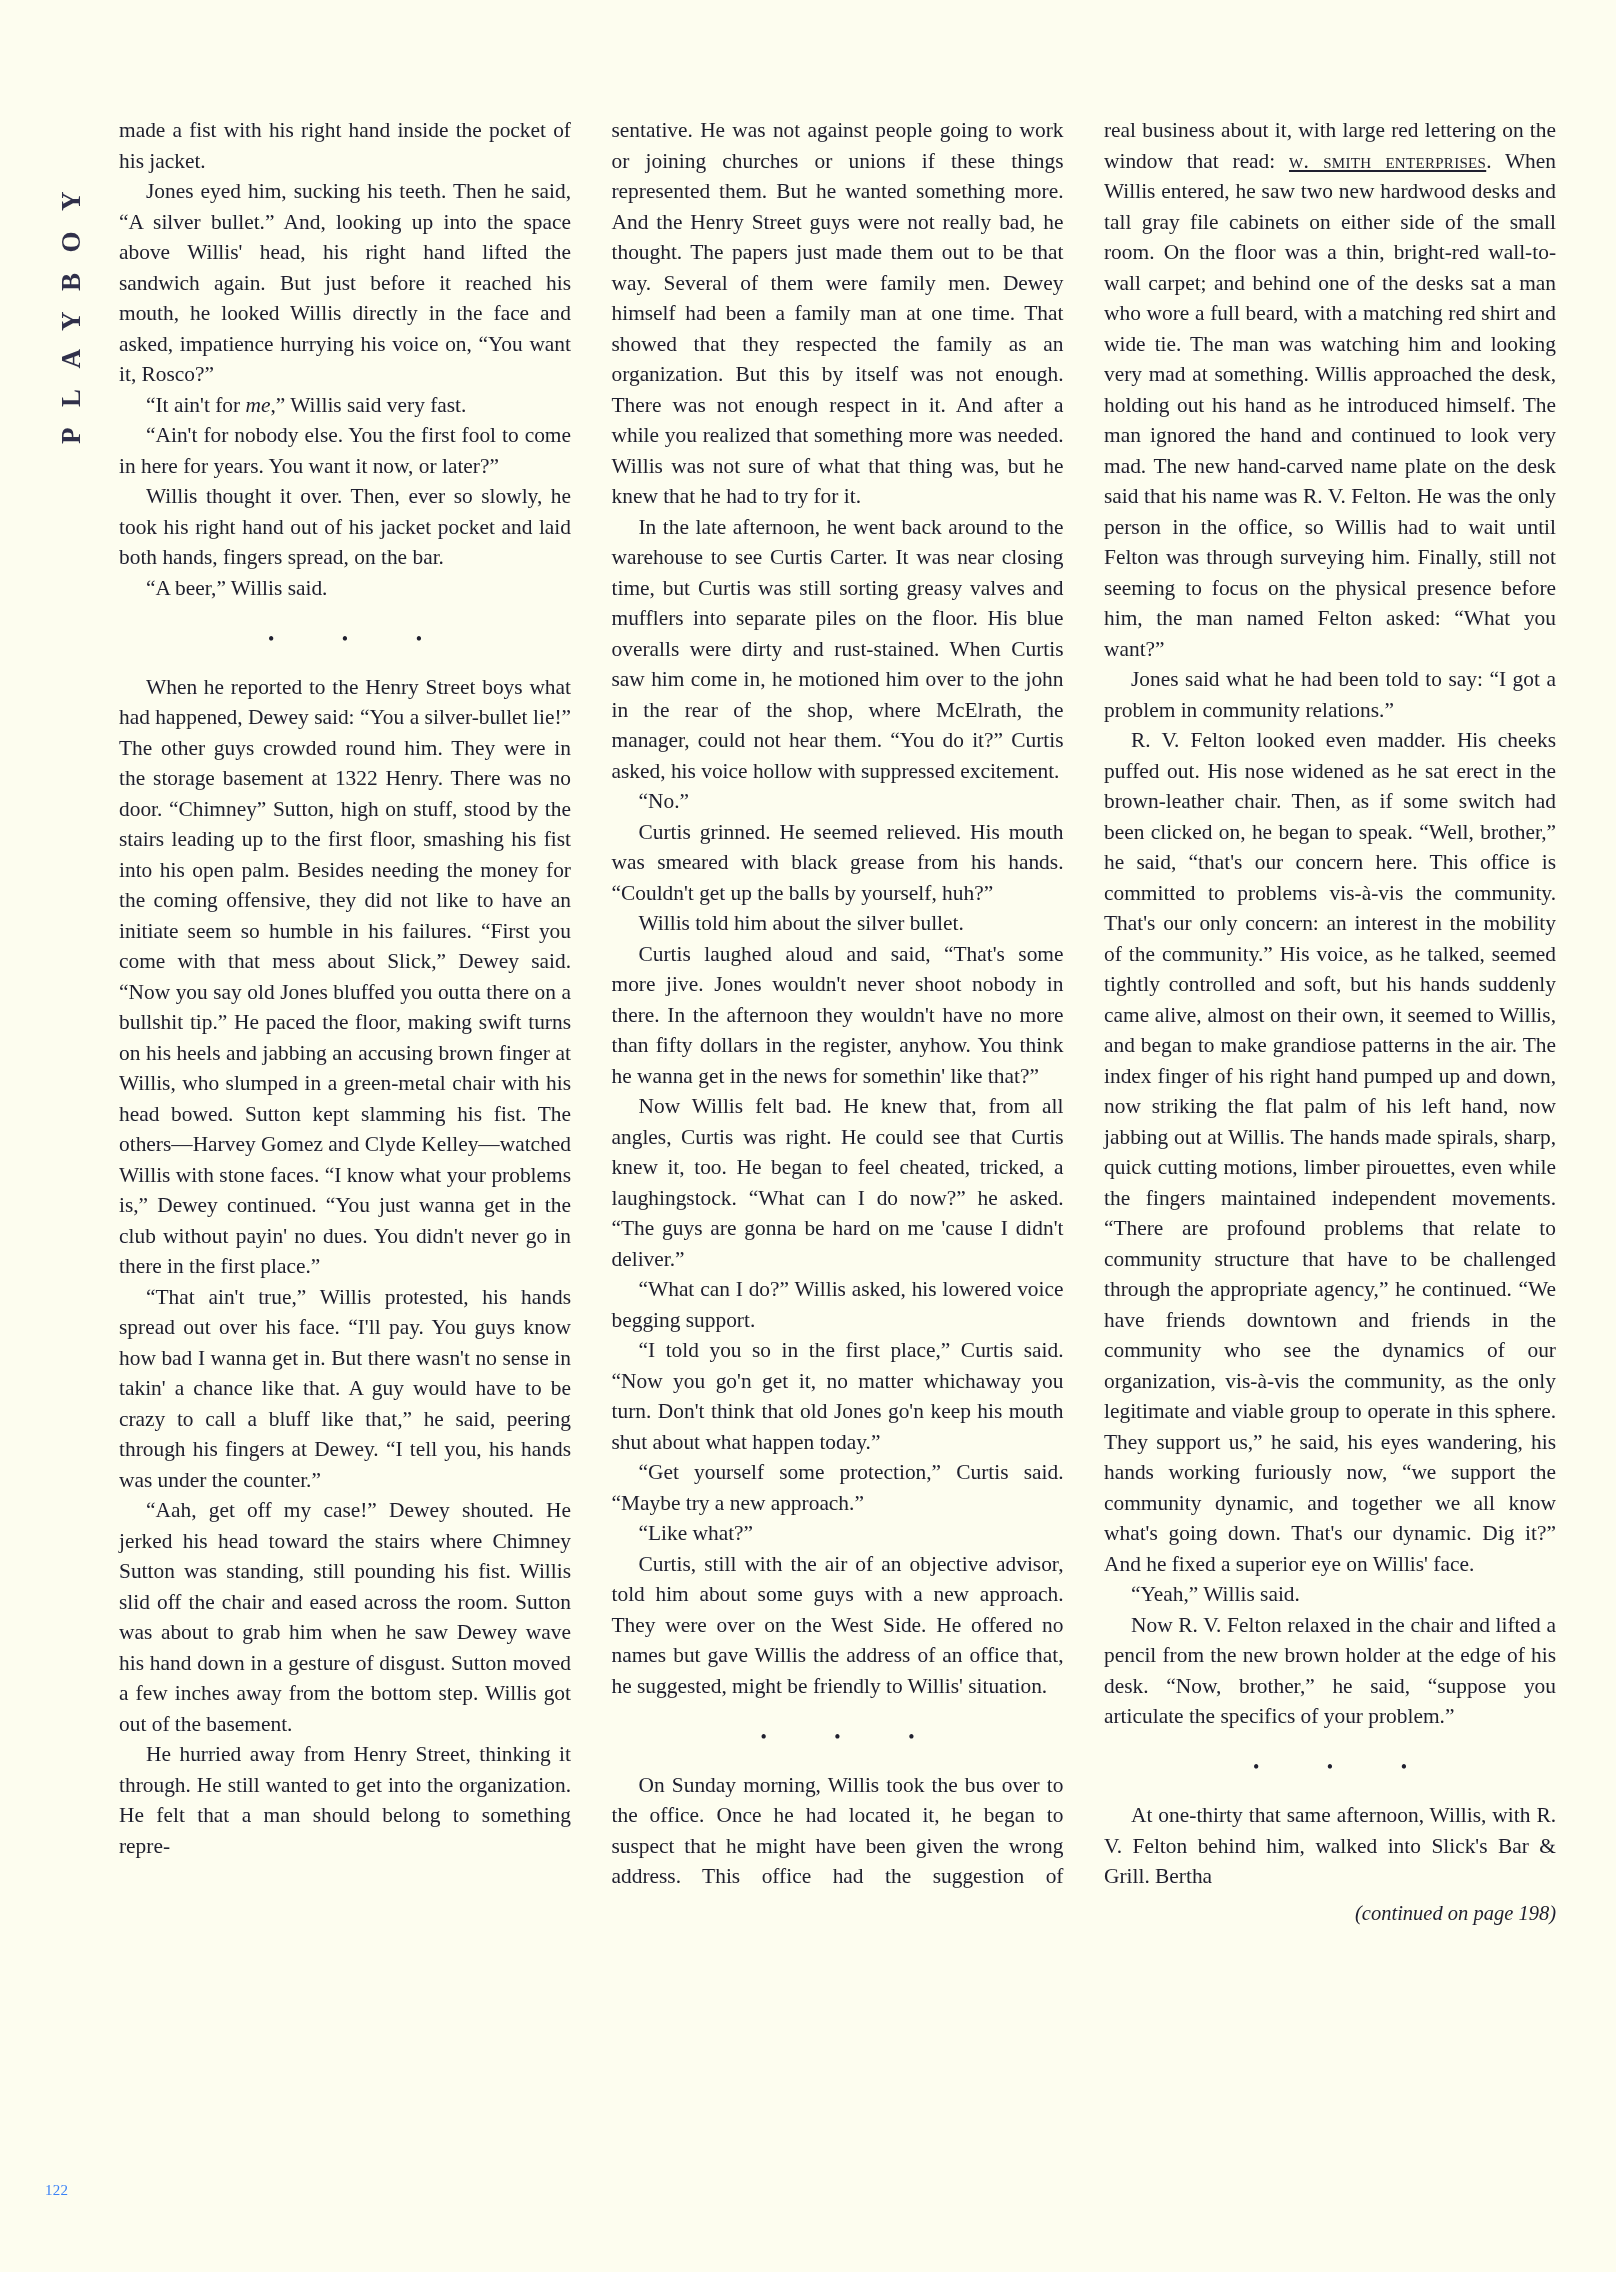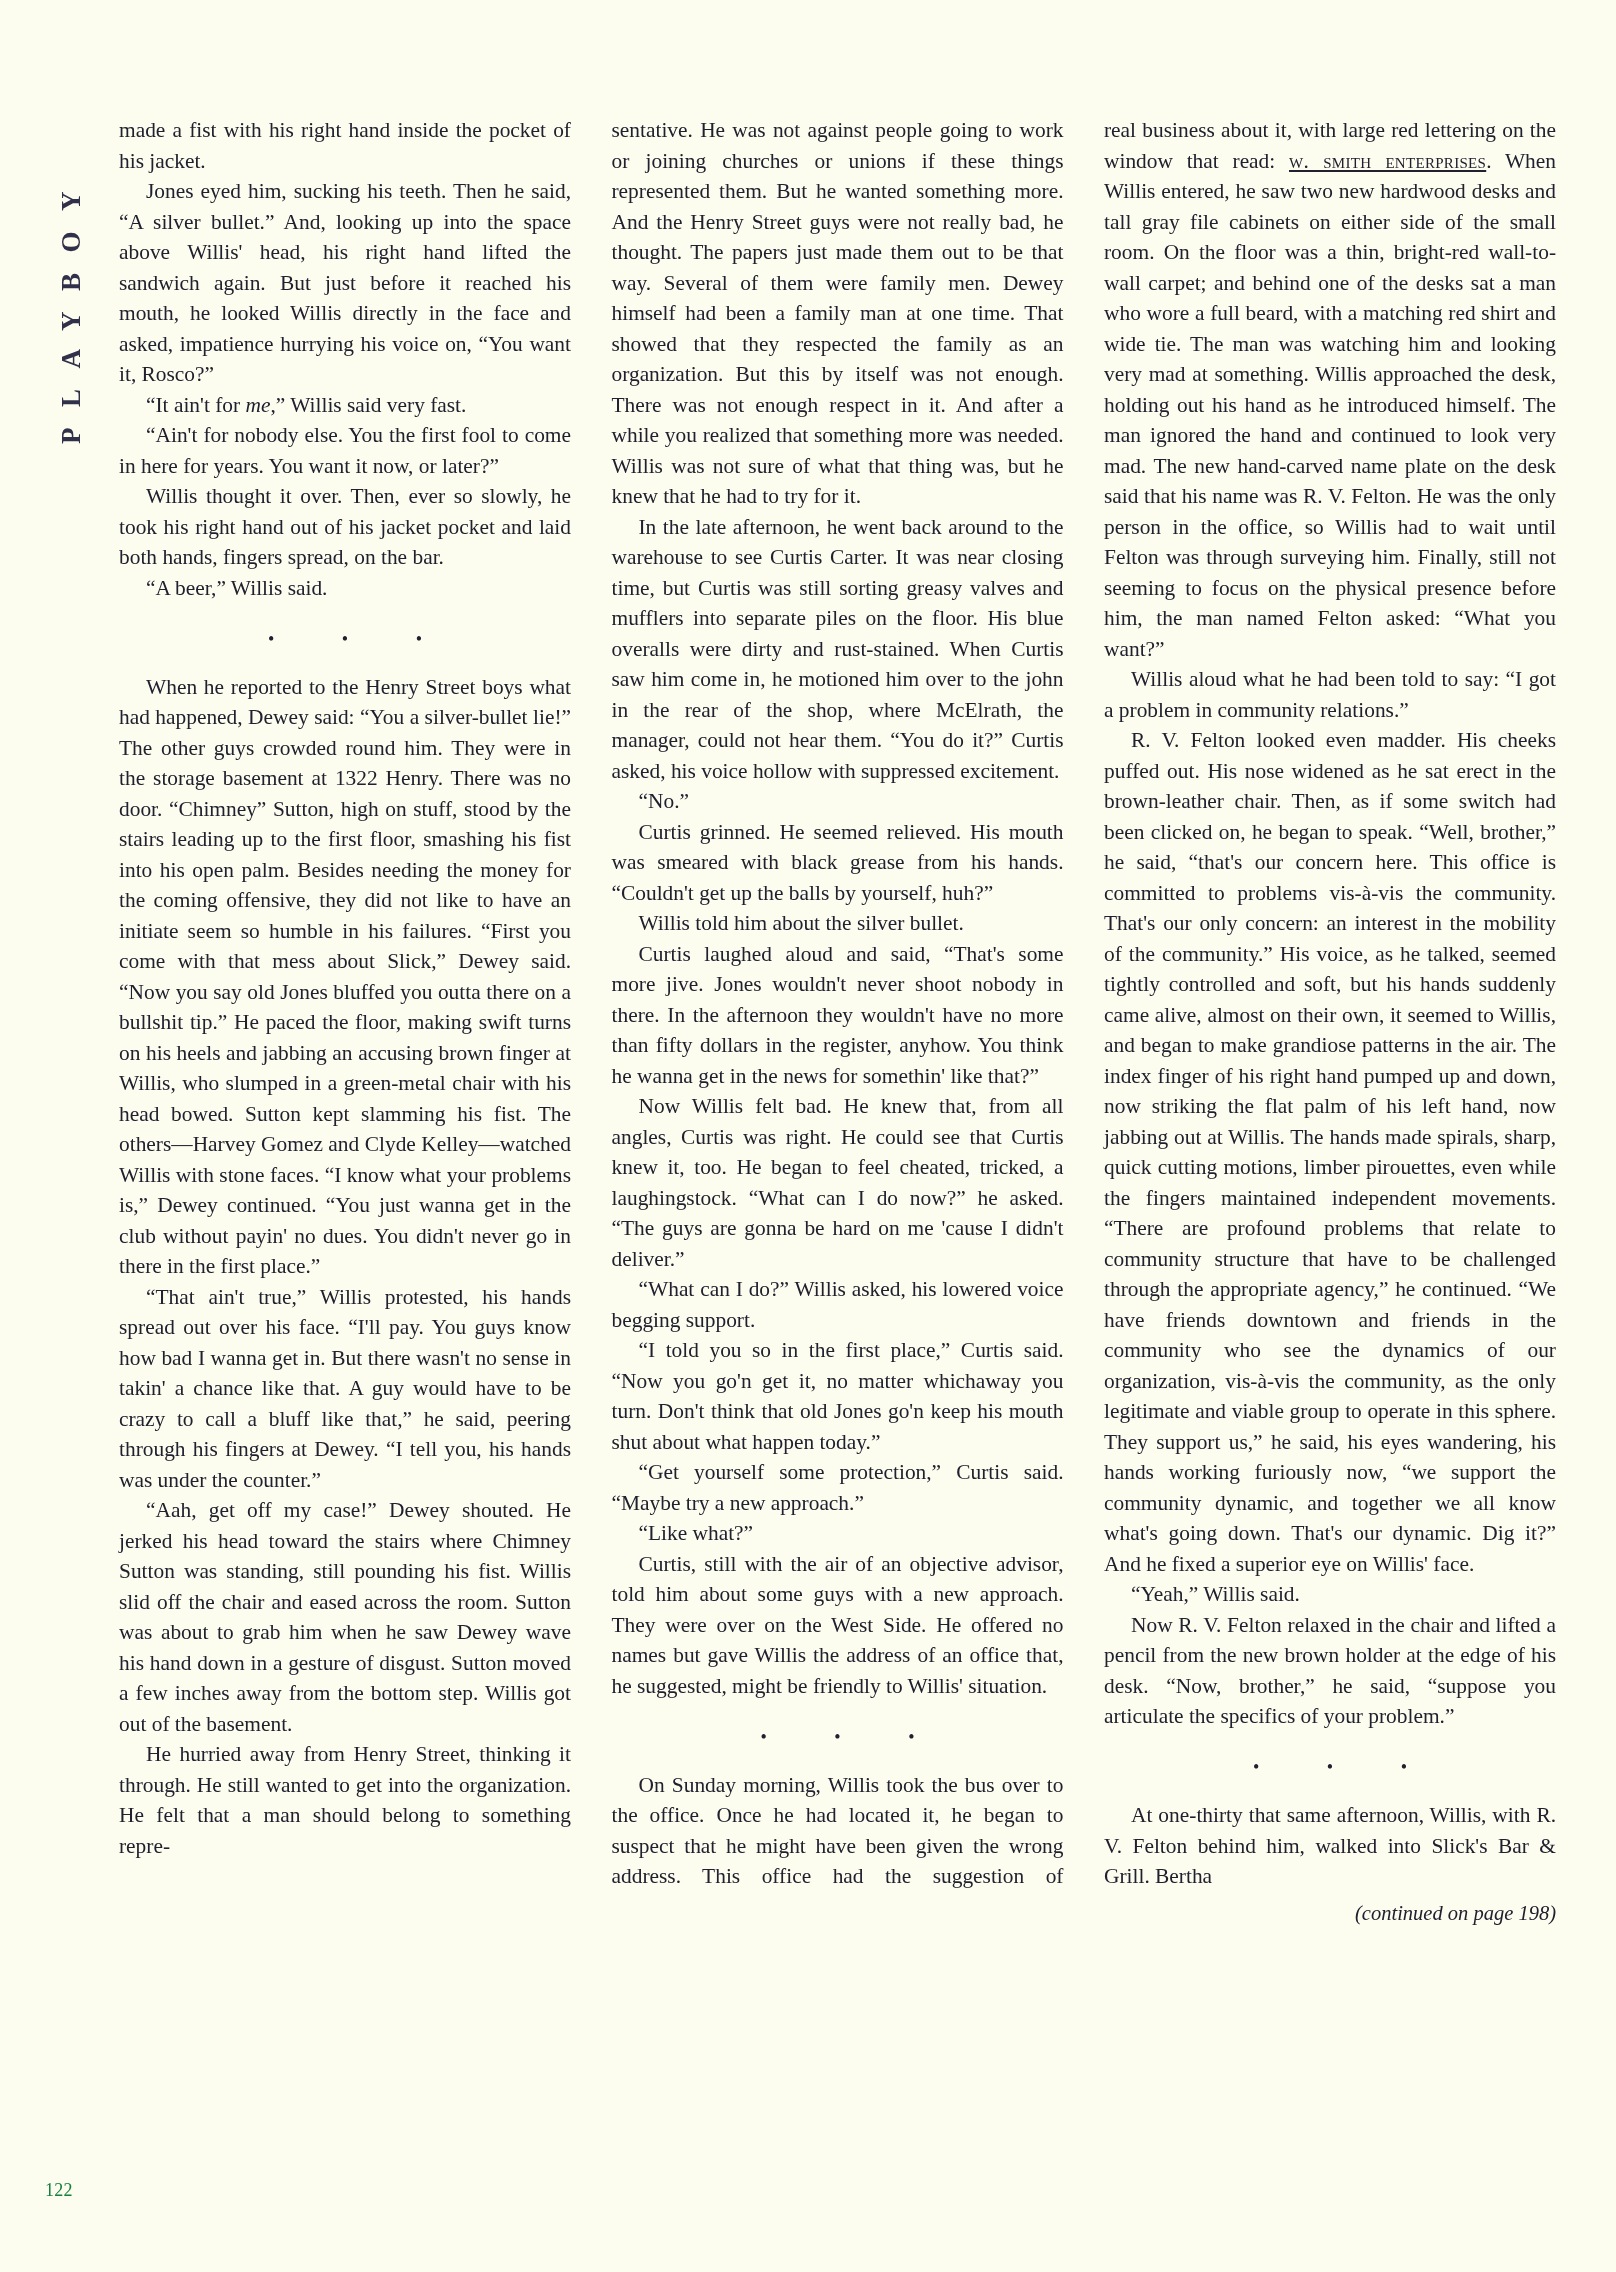--- a/index.html
+++ b/index.html
@@ -91,23 +91,23 @@
     text-indent: 0;
     font-style: italic;
     font-size: 20.5px;
     line-height: 30px;
     margin-top: 6px;
   }
   .folio {
     position: absolute;
     left: 45px;
     bottom: 71px;
-    font-size: 18px;
+    font-size: 15px;
     line-height: 23px;
-    color: #15803d;
+    color: #3b82f6;
     letter-spacing: 0.3px;
   }
 </style>
 </head>
 <body>
 
 <div class="page">
 
   <div class="masthead">
     <div class="masthead-inner">PLAYBOY</div>
@@ -141,21 +141,21 @@
       <p>“I told you so in the first place,” Curtis said. “Now you go'n get it, no matter whichaway you turn. Don't think that old Jones go'n keep his mouth shut about what happen today.”</p>
       <p>“Get yourself some protection,” Curtis said. “Maybe try a new approach.”</p>
       <p>“Like what?”</p>
       <p>Curtis, still with the air of an objective advisor, told him about some guys with a new approach. They were over on the West Side. He offered no names but gave Willis the address of an office that, he suggested, might be friendly to Willis' situation.</p>
       <span class="dots">•  •  •</span>
       <p class="fulljust">On Sunday morning, Willis took the bus over to the office. Once he had located it, he began to suspect that he might have been given the wrong address. This office had the suggestion of</p>
     </div>
 
     <div class="col">
       <p class="noindent"><span>real business about it, with large red lettering on the window that read: </span><span class="sc">w. smith enterprises</span><span>. When Willis entered, he saw two new hardwood desks and tall gray file cabinets on either side of the small room. On the floor was a thin, bright-red wall-to-wall carpet; and behind one of the desks sat a man who wore a full beard, with a matching red shirt and wide tie. The man was watching him and looking very mad at something. Willis approached the desk, holding out his hand as he introduced himself. The man ignored the hand and continued to look very mad. The new hand-carved name plate on the desk said that his name was R. V. Felton. He was the only person in the office, so Willis had to wait until Felton was through surveying him. Finally, still not seeming to focus on the physical presence before him, the man named Felton asked: “What you want?”</span></p>
-      <p>Willis aloud what he had been told to say: “I got a problem in community relations.”</p>
+      <p>Jones said what he had been told to say: “I got a problem in community relations.”</p>
       <p>R. V. Felton looked even madder. His cheeks puffed out. His nose widened as he sat erect in the brown-leather chair. Then, as if some switch had been clicked on, he began to speak. “Well, brother,” he said, “that's our concern here. This office is committed to problems vis-à-vis the community. That's our only concern: an interest in the mobility of the community.” His voice, as he talked, seemed tightly controlled and soft, but his hands suddenly came alive, almost on their own, it seemed to Willis, and began to make grandiose patterns in the air. The index finger of his right hand pumped up and down, now striking the flat palm of his left hand, now jabbing out at Willis. The hands made spirals, sharp, quick cutting motions, limber pirouettes, even while the fingers maintained independent movements. “There are profound problems that relate to community structure that have to be challenged through the appropriate agency,” he continued. “We have friends downtown and friends in the community who see the dynamics of our organization, vis-à-vis the community, as the only legitimate and viable group to operate in this sphere. They support us,” he said, his eyes wandering, his hands working furiously now, “we support the community dynamic, and together we all know what's going down. That's our dynamic. Dig it?” And he fixed a superior eye on Willis' face.</p>
       <p>“Yeah,” Willis said.</p>
       <p>Now R. V. Felton relaxed in the chair and lifted a pencil from the new brown holder at the edge of his desk. “Now, brother,” he said, “suppose you articulate the specifics of your problem.”</p>
       <span class="dots">•  •  •</span>
       <p>At one-thirty that same afternoon, Willis, with R. V. Felton behind him, walked into Slick's Bar &amp; Grill. Bertha</p>
       <span class="contd">(continued on page 198)</span>
     </div>
 
   </div>
 

